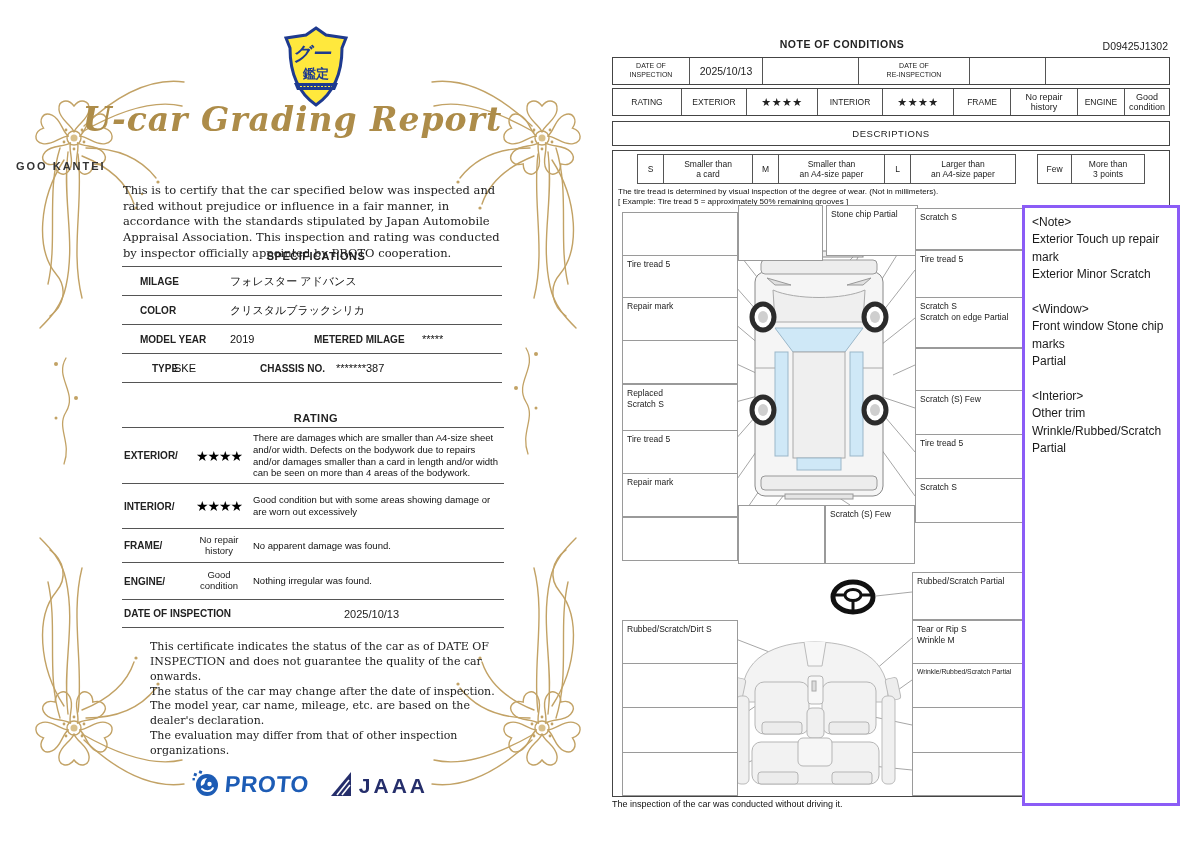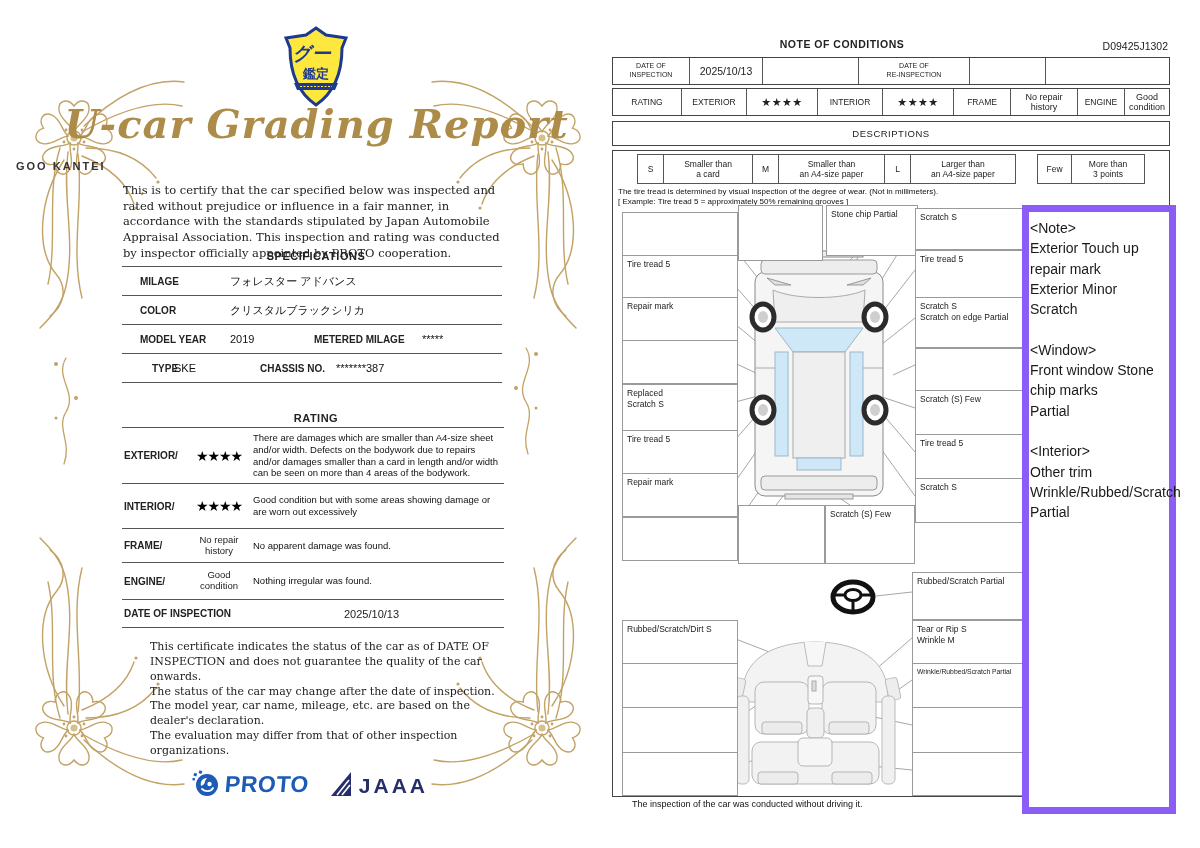--- a/index.html
+++ b/index.html
@@ -3,21 +3,21 @@
 <meta charset="utf-8">
 <style>
   html,body{margin:0;padding:0;background:#fff;}
   #stage{position:relative;width:1200px;height:848px;background:#ffffff;overflow:hidden;
          font-family:"Liberation Sans",sans-serif;color:#222;}
   .abs{position:absolute;}
   .serif{font-family:"DejaVu Serif",serif;}
   .pre{white-space:pre-line;}
   
   .cert-title{font-family:"DejaVu Serif",serif;font-style:italic;font-weight:bold;
-              font-size:40px;color:#ad8c49;letter-spacing:1px;text-align:center;margin-left:24px;}
+              font-size:33px;color:#ad8c49;letter-spacing:1px;text-align:center;}
   .cert-sub{font-size:11px;font-weight:bold;letter-spacing:2px;color:#333;}
   .cert-intro{font-size:11.5px;line-height:1.36;color:#222;}
   .cert-h{font-size:11px;font-weight:bold;text-align:center;letter-spacing:.5px;color:#222;}
   .spec-table{border-top:1px solid #555;}
   .srow{position:relative;border-bottom:1px solid #555;}
   .slab{position:absolute;font-size:10px;font-weight:bold;color:#222;top:50%;transform:translateY(-50%);}
   .sval{position:absolute;font-size:11px;color:#111;top:50%;transform:translateY(-50%);}
   .rate-table{border-top:1px solid #555;}
   .rrow{display:flex;align-items:center;border-bottom:1px solid #555;}
   .rlabel{width:70px;font-size:10px;font-weight:bold;padding-left:2px;flex:none;}
@@ -42,23 +42,23 @@
             font-size:9.5px;font-weight:400;letter-spacing:.5px;background:#fff;}
   .main-box{border:1.5px solid #444;background:#fff;}
   .legend{display:flex;border:1px solid #555;background:#fff;}
   .legend .cell{border-left:1px solid #555;display:flex;align-items:center;justify-content:center;
                 text-align:center;flex:none;font-size:8.5px;line-height:1.2;white-space:pre-line;}
   .legend .cell:first-child{border-left:none;}
   .treadnote{font-size:8px;color:#111;}
   .lbox{position:absolute;border:1px solid #9a9a9a;background:#fff;font-size:8.5px;color:#1a1a1a;
         padding:3px 4px;line-height:1.35;white-space:pre-line;z-index:3;}
   .lbox.tiny{font-size:6.8px;}
-  .notes-panel{position:absolute;border:7px solid #8b5cf6;background:#fff;font-size:14px;
-               line-height:1.45;padding:6px 1px;white-space:pre-line;z-index:3;color:#1a1a1a;}
-  .footer-note{font-size:9px;color:#111;margin-left:20px;}
+  .notes-panel{position:absolute;border:3px solid #8b5cf6;background:#fff;font-size:12px;
+               line-height:1.45;padding:6px 7px;white-space:pre-line;z-index:3;color:#1a1a1a;}
+  .footer-note{font-size:9px;color:#111;}
   svg{display:block;}
 </style>
 </head>
 <body>
 
 <div id="stage">
 
   <svg class="abs" style="left:18px;top:48px" width="170" height="300" viewBox="0 0 170 300">
     <g stroke="#c2a265" stroke-width="1.4" fill="none" stroke-linecap="round">
       <g id="flwr" transform="translate(56,90)">

